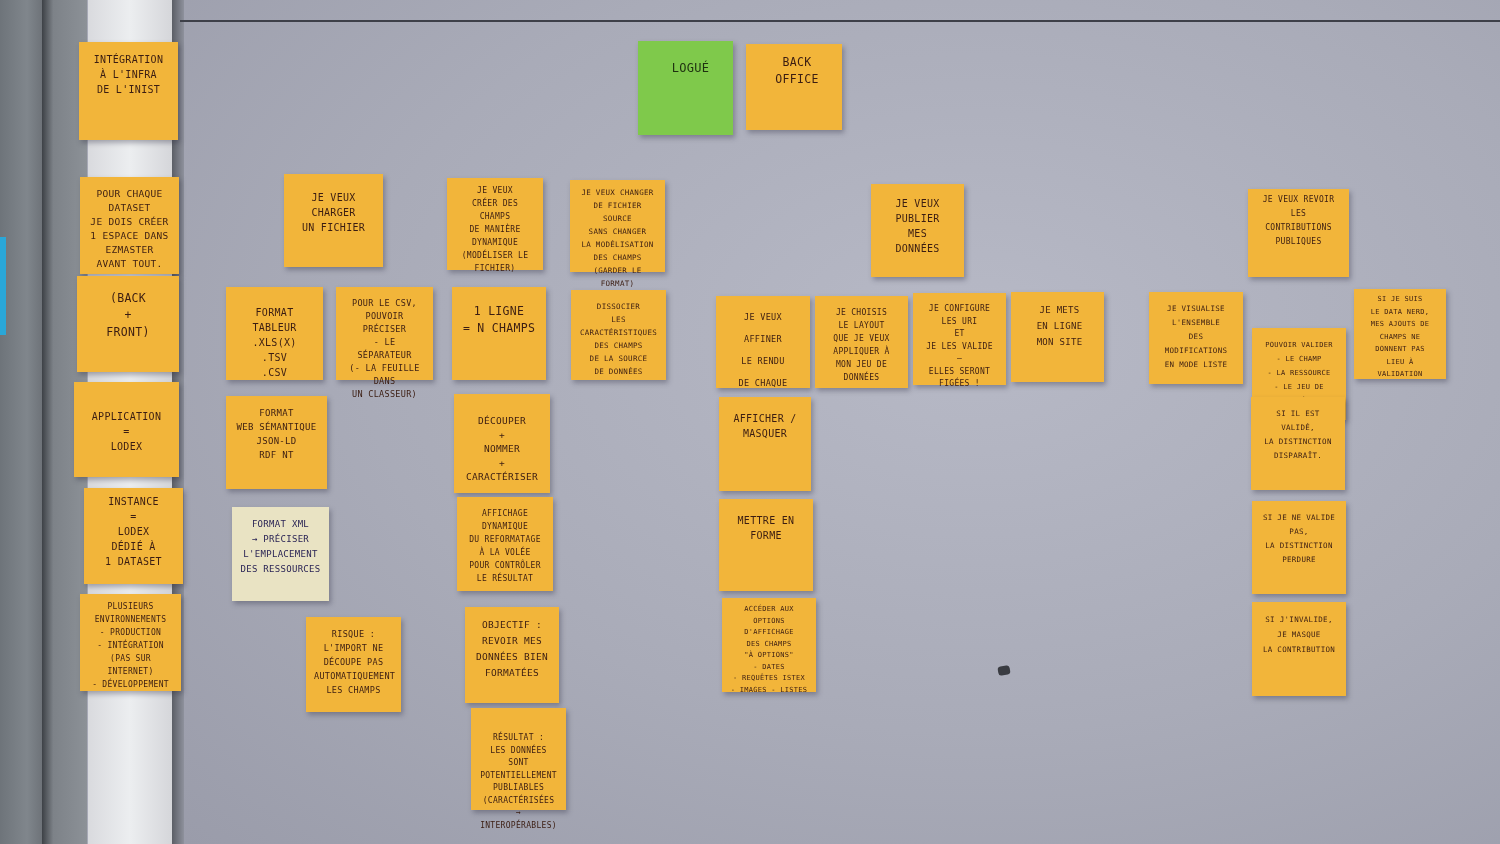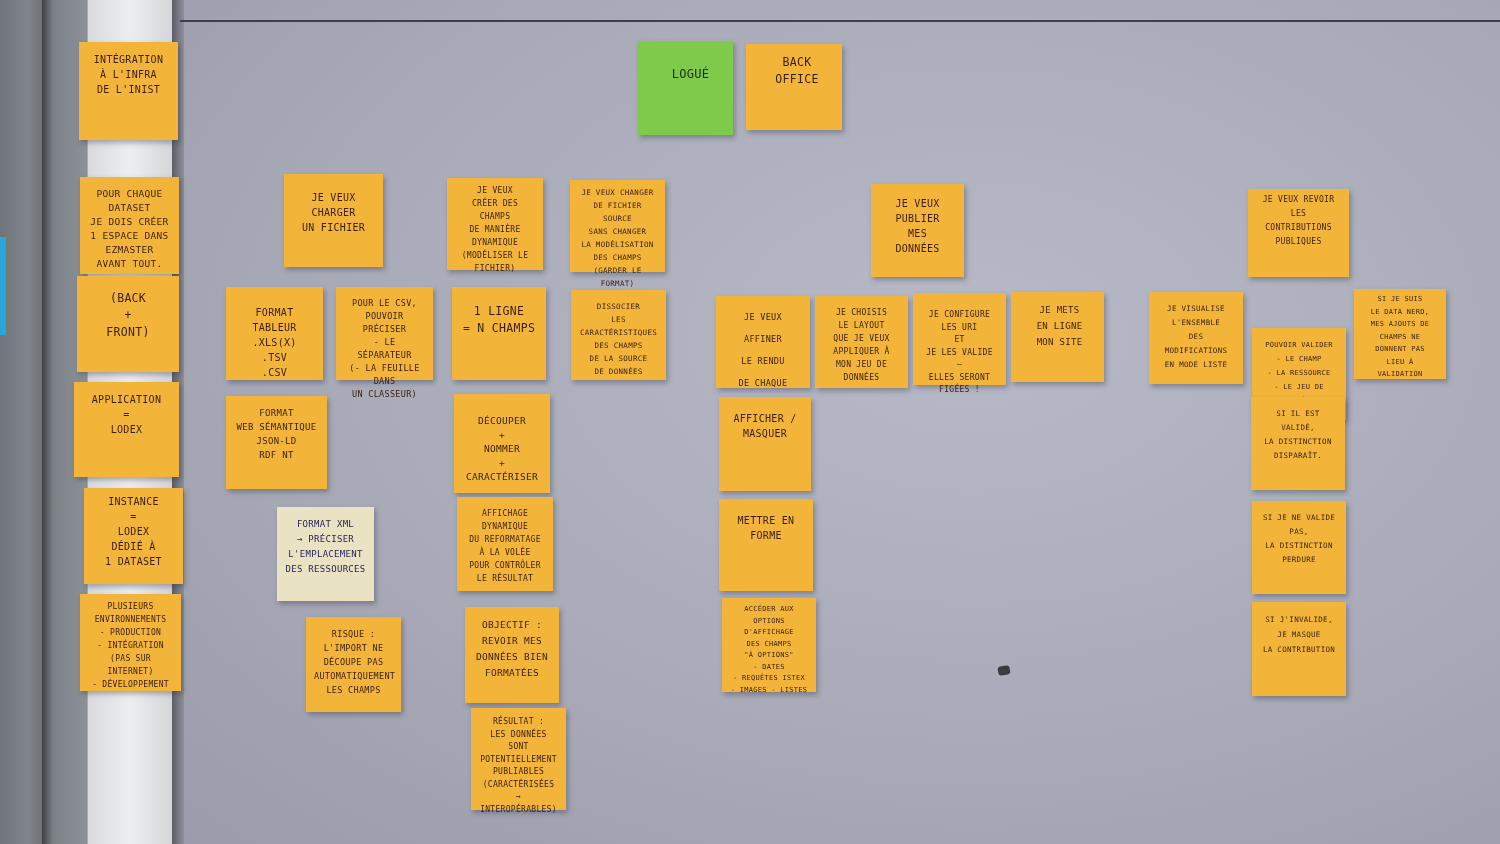--- a/index.html
+++ b/index.html
@@ -44,21 +44,21 @@
       position: absolute; box-sizing: border-box;
       background: #f2b53a;
       box-shadow: 2px 3px 5px rgba(40,40,60,0.35);
       padding: 10px 8px;
       color: #3b1d12;
       font-size: 10px; line-height: 15px; letter-spacing: 0.3px;
       text-transform: uppercase;
       white-space: pre-line;
       text-align: center;
     }
-    .note.green { background: #7fc94b; color: #1e3010; font-size: 12px; padding-top: 26px; padding-left: 18px; }
+    .note.green { background: #7fc94b; color: #1e3010; font-size: 12px; padding-top: 20px; padding-left: 18px; }
     .note.pale { background: #e9e3c3; color: #2a2455; }
     .note.big { font-size: 11.5px; line-height: 17px; }
     .note.center { }
   </style>
 </head>
 <body>
 
 <div class="frame-left"></div>
 <div class="blue-tab"></div>
 <div class="frame-rail"></div>
@@ -77,21 +77,21 @@
 DE L'INIST</div>
 <div class="note" style="left:80px;top:177px;width:99px;height:97px;font-size:9.5px;line-height:14px;">POUR CHAQUE
 DATASET
 JE DOIS CRÉER
 1 ESPACE DANS
 EZMASTER
 AVANT TOUT.</div>
 <div class="note big center" style="left:77px;top:276px;width:102px;height:96px;padding-top:14px;">(BACK
 +
 FRONT)</div>
-<div class="note center" style="left:74px;top:382px;width:105px;height:95px;padding-top:10px;">APPLICATION
+<div class="note center" style="left:74px;top:382px;width:105px;height:95px;padding-top:27px;">APPLICATION
 =
 LODEX</div>
 <div class="note center" style="left:84px;top:488px;width:99px;height:96px;padding-top:6px;">INSTANCE
 =
 LODEX
 DÉDIÉ À
 1 DATASET</div>
 <div class="note" style="left:80px;top:594px;width:101px;height:97px;font-size:8px;line-height:13px;padding-top:6px;">PLUSIEURS
 ENVIRONNEMENTS
 - PRODUCTION
@@ -109,21 +109,21 @@
 .CSV</div>
 <div class="note" style="left:336px;top:287px;width:97px;height:93px;font-size:8.5px;line-height:13px;">POUR LE CSV,
 POUVOIR PRÉCISER
 - LE SÉPARATEUR
 (- LA FEUILLE DANS
 UN CLASSEUR)</div>
 <div class="note" style="left:226px;top:396px;width:101px;height:93px;font-size:9px;line-height:14px;">FORMAT
 WEB SÉMANTIQUE
 JSON-LD
 RDF NT</div>
-<div class="note pale" style="left:232px;top:507px;width:97px;height:94px;font-size:9px;line-height:15px;margin-left:45px;">FORMAT XML
+<div class="note pale" style="left:232px;top:507px;width:97px;height:94px;font-size:9px;line-height:15px;">FORMAT XML
 → PRÉCISER
 L'EMPLACEMENT
 DES RESSOURCES</div>
 <div class="note" style="left:306px;top:617px;width:95px;height:95px;font-size:8.5px;line-height:14px;">RISQUE :
 L'IMPORT NE
 DÉCOUPE PAS
 AUTOMATIQUEMENT
 LES CHAMPS</div>
 
 <div class="note" style="left:447px;top:178px;width:96px;height:92px;font-size:8px;line-height:13px;padding-top:6px;">JE VEUX
@@ -142,21 +142,21 @@
 <div class="note" style="left:457px;top:497px;width:96px;height:94px;font-size:8px;line-height:13px;">AFFICHAGE
 DYNAMIQUE
 DU REFORMATAGE
 À LA VOLÉE
 POUR CONTRÔLER
 LE RÉSULTAT</div>
 <div class="note" style="left:465px;top:607px;width:94px;height:96px;font-size:9.5px;line-height:16px;">OBJECTIF :
 REVOIR MES
 DONNÉES BIEN
 FORMATÉES</div>
-<div class="note" style="left:471px;top:708px;width:95px;height:102px;font-size:8px;line-height:12.5px;padding-top:8px;">RÉSULTAT :
+<div class="note" style="left:471px;top:708px;width:95px;height:102px;font-size:8px;line-height:12.5px;padding-top:24px;">RÉSULTAT :
 LES DONNÉES
 SONT
 POTENTIELLEMENT
 PUBLIABLES
 (CARACTÉRISÉES
 → INTEROPÉRABLES)</div>
 
 <div class="note" style="left:570px;top:180px;width:95px;height:92px;font-size:7.5px;line-height:13px;padding-top:6px;">JE VEUX CHANGER
 DE FICHIER SOURCE
 SANS CHANGER
@@ -175,21 +175,21 @@
 <div class="note" style="left:716px;top:296px;width:94px;height:92px;font-size:8.5px;line-height:22px;">JE VEUX AFFINER
 LE RENDU
 DE CHAQUE
 CHAMP</div>
 <div class="note" style="left:815px;top:296px;width:93px;height:92px;font-size:8px;line-height:13px;">JE CHOISIS
 LE LAYOUT
 QUE JE VEUX
 APPLIQUER À
 MON JEU DE
 DONNÉES</div>
-<div class="note center" style="left:913px;top:293px;width:93px;height:92px;font-size:8px;line-height:12.5px;padding-top:16px;">JE CONFIGURE
+<div class="note center" style="left:913px;top:293px;width:93px;height:92px;font-size:8px;line-height:12.5px;padding-top:10px;">JE CONFIGURE
 LES URI
 ET
 JE LES VALIDE
 —
 ELLES SERONT
 FIGÉES !</div>
 <div class="note" style="left:1011px;top:292px;width:93px;height:90px;font-size:9px;line-height:16px;padding-left:12px;">JE METS
 EN LIGNE
 MON SITE</div>
 <div class="note" style="left:719px;top:397px;width:92px;height:94px;padding-top:14px;">AFFICHER /

